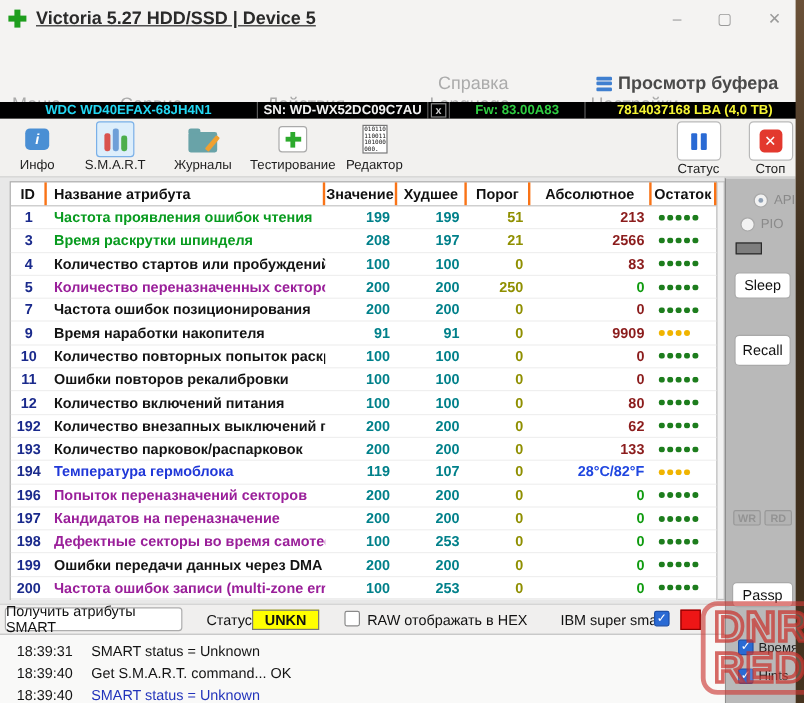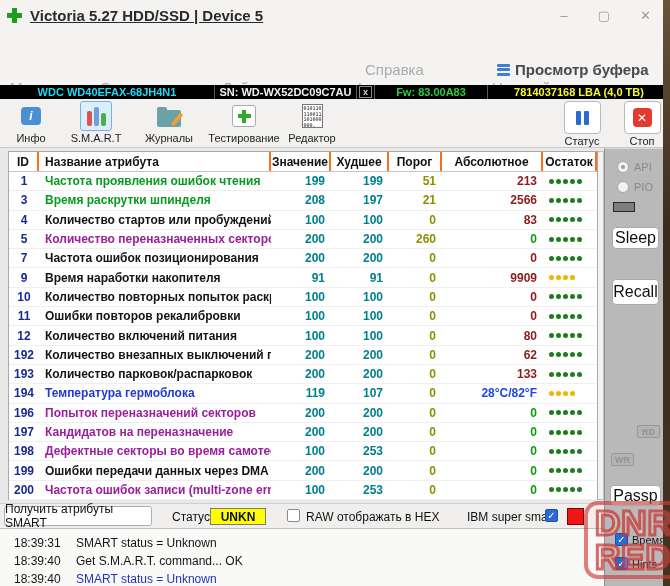--- a/index.html
+++ b/index.html
@@ -81,25 +81,25 @@
   .dot{width:5px;height:5px;border-radius:50%;}
   .dot.green{background:#1d7d1d;} .dot.orange{background:#f0b400;}
   .scroll-strip { position:absolute; top:3px; left:598px; width:6px; height:349px; background:#f2f2f2; border:1px solid #c2c2c2; border-left:none; }
 
   
   .side-panel { position:absolute; top:148px; left:604px; width:59px; height:438px; background:#b9b9b9; border-left:1px solid #8e8e8e; border-top:1px solid #d8d8d8; }
   .radio-row { position:absolute; display:flex; align-items:center; gap:5px; font-size:11px; color:#8a8a8a; }
   .radio { width:12px; height:12px; border-radius:50%; background:#f2f2f2; border:1px solid #a8a8a8; position:relative; }
   .radio.sel::after { content:""; position:absolute; left:3px; top:3px; width:4px; height:4px; border-radius:50%; background:#8fa0b4; }
   .mini-rect { position:absolute; left:8px; top:53px; width:22px; height:10px; background:#7e7e7e; border:1px solid #2a2a2a; }
-  .side-btn { position:absolute; background:#fff; border:1px solid #a9a9a9; border-radius:4px; font-size:16px; color:#111; display:flex; align-items:center; justify-content:center; }
+  .side-btn { position:absolute; background:#fff; border:1px solid #a9a9a9; border-radius:4px; font-size:12px; color:#111; display:flex; align-items:center; justify-content:center; }
   .btn-sleep { left:7px; top:78px; width:47px; height:22px; }
   .btn-recall { left:7px; top:130px; width:47px; height:26px; }
   .mini-btn { position:absolute; top:276px; width:23px; height:13px; background:#b3b3b3; border:1px solid #989898; border-radius:2px; font-size:9px; font-weight:700; color:#939393; display:flex; align-items:center; justify-content:center; }
-  .btn-wr{left:6px;margin-top:28px;} .btn-rd{left:32px;}
+  .btn-wr{left:6px;} .btn-rd{left:32px;}
   .btn-passp { left:5px; top:336px; width:51px; height:21px; }
   .chk-row { position:absolute; display:flex; align-items:center; gap:4px; font-size:11px; color:#1a1a1a; }
   .chk { width:13px; height:13px; border-radius:2px; display:flex; align-items:center; justify-content:center; font-size:10px; }
   .chk.on { background:#2a6ad4; color:#fff; border:1px solid #1d4fa8; }
   .chk.off { background:#fff; border:1px solid #8a8a8a; }
 
   
   .status-bar { position:absolute; top:503px; left:0; width:604px; height:25px; background:#f0efee; border-top:1px solid #cfcfcf; font-size:12px; color:#111; }
   .btn-get { position:absolute; left:4px; top:2px; width:148px; height:20px; background:#fff; border:1px solid #adadad; border-radius:3px; font-size:12px; color:#111; display:flex; align-items:center; justify-content:center; }
   .status-label { position:absolute; left:172px; top:6px; }
@@ -277,21 +277,21 @@
             <i class="dot green"></i>
             <i class="dot green"></i>
           </span>
         </div>
       </div>
       <div class="t-row">
         <div class="cell col0 c id-txt">5</div>
         <div class="cell col1 l n-purple">Количество переназначенных секторов</div>
         <div class="cell col2 r v-teal">200</div>
         <div class="cell col3 r v-teal">200</div>
-        <div class="cell col4 r th-olive">260</div>
+        <div class="cell col4 r th-olive">250</div>
         <div class="cell col5 r a-green">0</div>
         <div class="cell col6 l">
           <span class="dots">
             <i class="dot green"></i>
             <i class="dot green"></i>
             <i class="dot green"></i>
             <i class="dot green"></i>
             <i class="dot green"></i>
           </span>
         </div>
@@ -513,21 +513,21 @@
             <i class="dot green"></i>
             <i class="dot green"></i>
           </span>
         </div>
       </div>
     </div>
   <div class="scroll-strip"></div>
 </div>
 
 <div class="side-panel">
-  <div class="radio-row" style="left:12px; top:12px">
+  <div class="radio-row" style="left:23px; top:12px">
     <span class="radio sel"></span>
     <span>API</span>
   </div>
   <div class="radio-row" style="left:12px; top:32px">
     <span class="radio"></span>
     <span>PIO</span>
   </div>
   <div class="mini-rect"></div>
   <div class="side-btn btn-sleep">Sleep</div>
   <div class="side-btn btn-recall">Recall</div>

